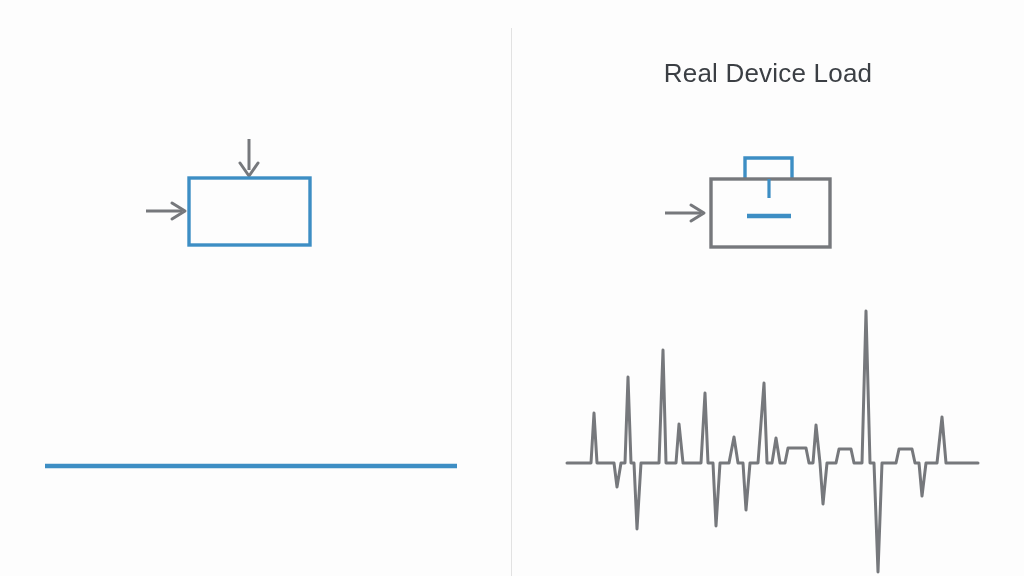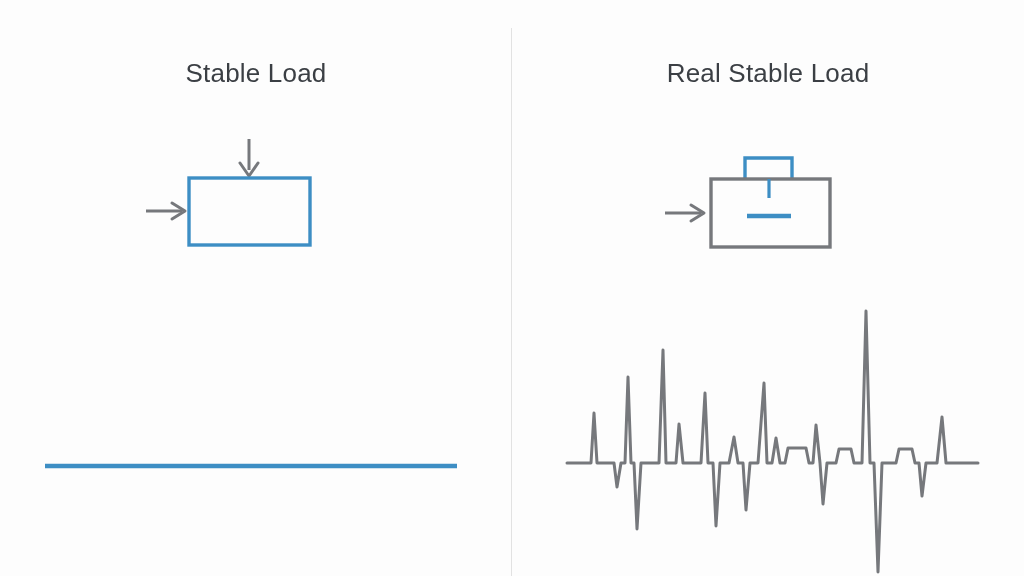--- a/index.html
+++ b/index.html
@@ -55,42 +55,41 @@
   }
 </style>
 </head>
 <body>
 
 <div id="stage">
 
   <div id="divider"></div>
 
   <div class="panel" id="panel-left">
-    <div class="panel-title">Stable Load</div>
 
     <svg class="figure-svg" viewBox="0 0 512 576">
 
       <g>
         <line x1="249" y1="139" x2="249" y2="170" stroke="#76787c" stroke-width="3" stroke-linecap="butt"></line>
         <path d="M 240 163 L 249 176 L 258 163" fill="none" stroke="#76787c" stroke-width="3" stroke-linecap="round" stroke-linejoin="round"></path>
       </g>
 
       <g>
         <line x1="146" y1="211" x2="182" y2="211" stroke="#76787c" stroke-width="3" stroke-linecap="butt"></line>
         <path d="M 172 203 L 185 211 L 172 219" fill="none" stroke="#76787c" stroke-width="3" stroke-linecap="round" stroke-linejoin="round"></path>
       </g>
 
       <rect x="189" y="178" width="121" height="67" fill="none" stroke="#3d8ec4" stroke-width="3.4"></rect>
 
       <line x1="45" y1="466" x2="457" y2="466" stroke="#3d8ec4" stroke-width="4.6" stroke-linecap="butt"></line>
     </svg>
   </div>
 
   <div class="panel" id="panel-right">
-    <div class="panel-title">Real Stable Load</div>
+    <div class="panel-title">Real Device Load</div>
 
     <svg class="figure-svg" viewBox="512 0 512 576">
 
       <g>
         <line x1="665" y1="213" x2="701" y2="213" stroke="#76787c" stroke-width="3" stroke-linecap="butt"></line>
         <path d="M 691 205 L 704 213 L 691 221" fill="none" stroke="#76787c" stroke-width="3" stroke-linecap="round" stroke-linejoin="round"></path>
       </g>
 
       <path d="M 745 179 L 745 158 L 792 158 L 792 179" fill="none" stroke="#3d8ec4" stroke-width="3.4" stroke-linecap="butt" stroke-linejoin="miter"></path>
 

